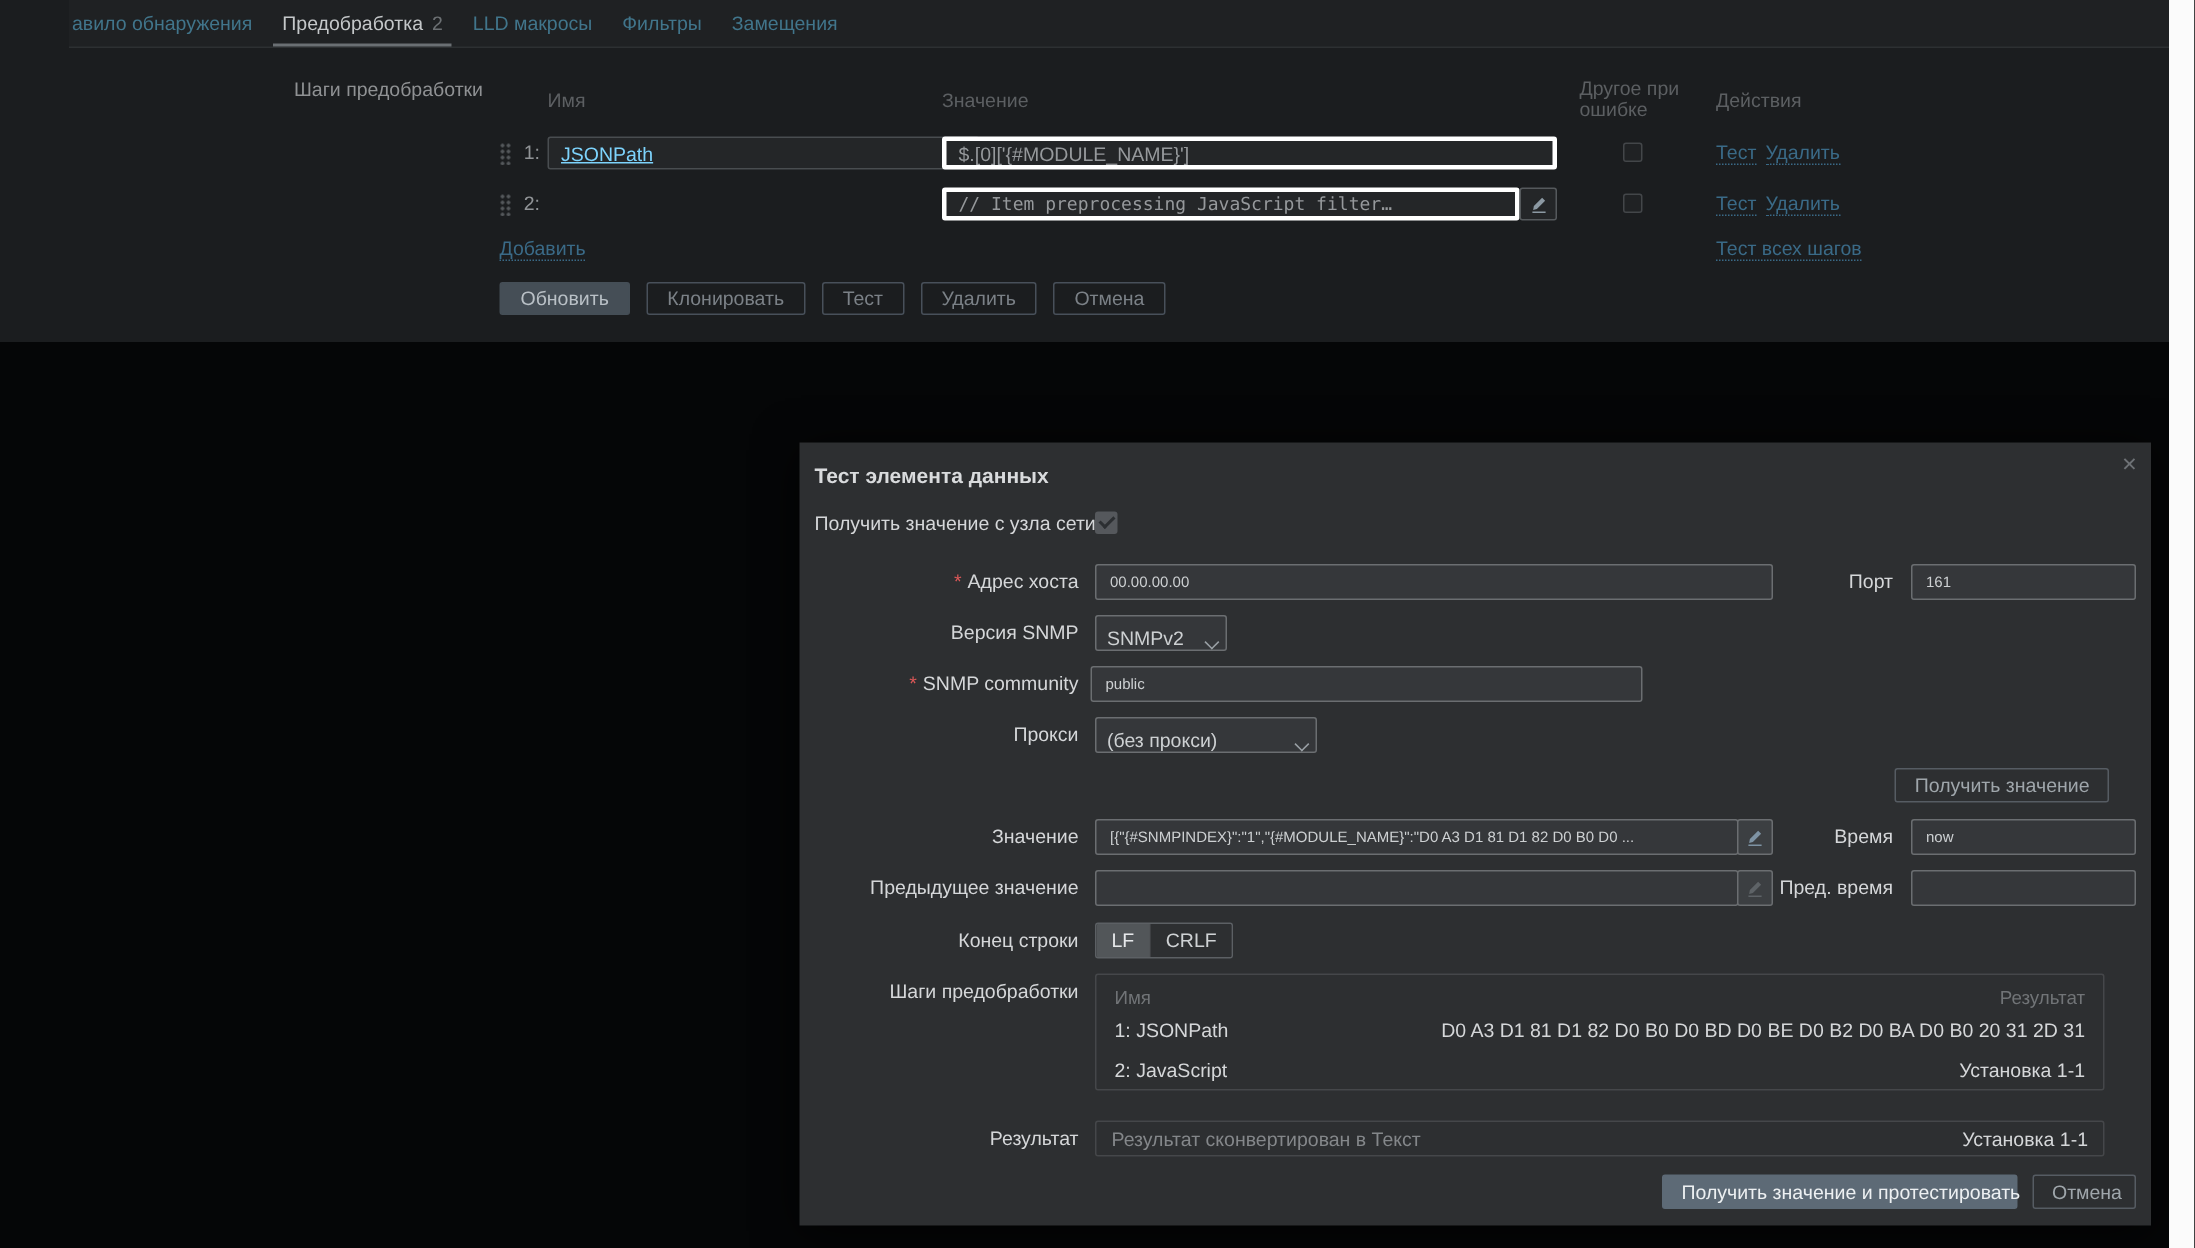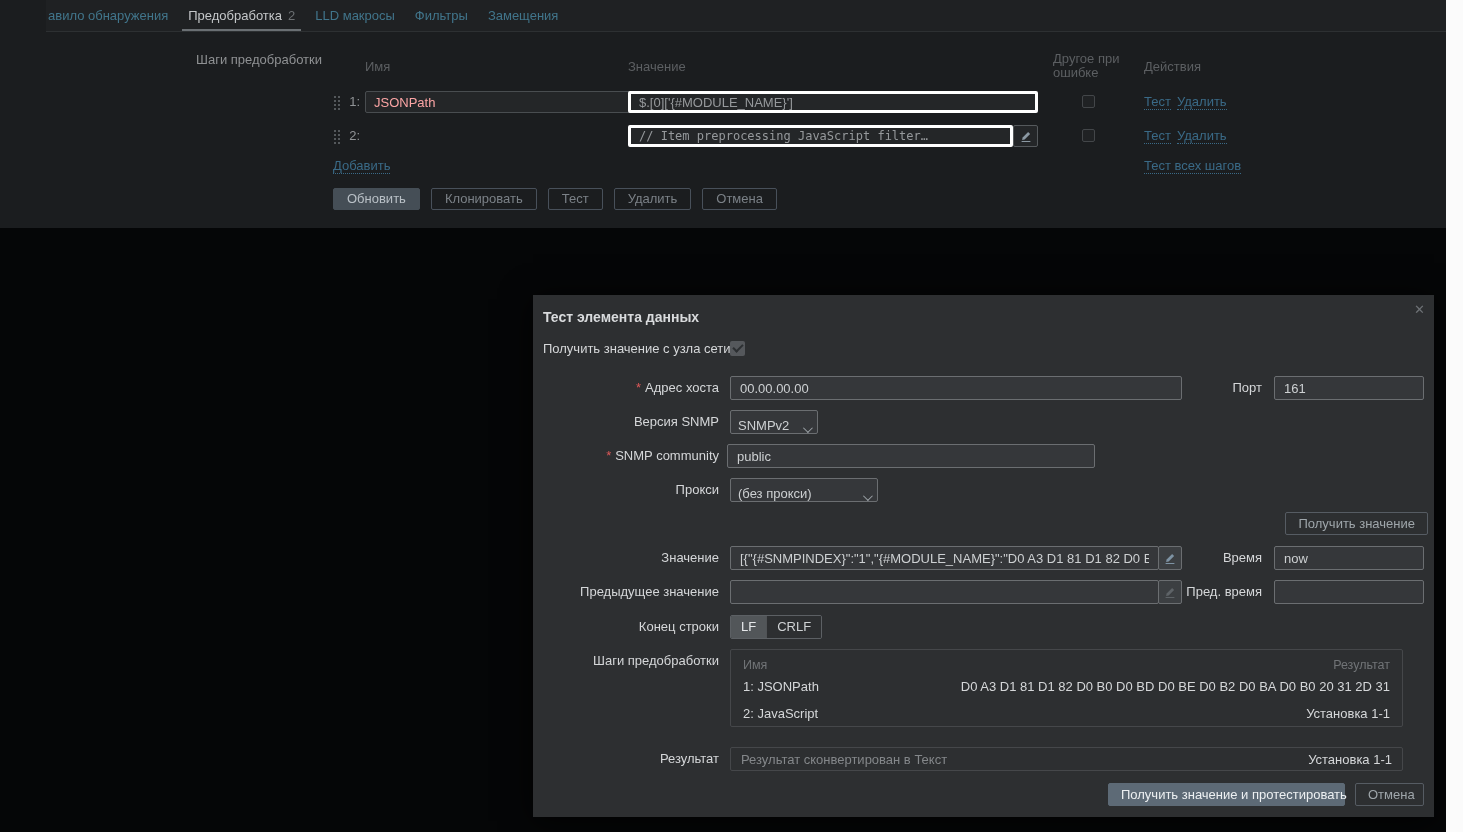--- a/index.html
+++ b/index.html
@@ -28,21 +28,21 @@
   .fhead.params { left:628px; top:27px; }
   .fhead.onfail { left:1053px; top:20px; width:72px; line-height:14px; }
   .fhead.actions { left:1144px; top:27px; }
 
   .step-row { position:absolute; left:0; height:22px; width:100%; }
   .drag { position:absolute; left:333px; top:4px; width:8px; height:15px;
           background-image: radial-gradient(#54585b 1px, transparent 1.4px);
           background-size:4px 4px; cursor:grab; }
   .num { position:absolute; left:342px; top:3px; width:18px; text-align:right; color:#909396; }
   .dselect { position:absolute; left:365px; top:0; width:288px; height:22px; background:#242628; border:1px solid #494d50;
-             border-radius:2px; color:#fca5a5; display:flex; align-items:center; padding:0 8px; cursor:pointer; }
+             border-radius:2px; color:#7dd3fc; display:flex; align-items:center; padding:0 8px; cursor:pointer;text-decoration:underline; }
   .dselect .val { flex:1; overflow:hidden; white-space:nowrap; }
   .chev { width:7px; height:7px; border-right:1.5px solid #82868a; border-bottom:1.5px solid #82868a;
           transform:rotate(45deg) translateY(-2px); flex:0 0 auto; }
   .tinput { position:absolute; top:0; height:22px; background:#242628; border:3px solid #ffffff; border-radius:2px;
             color:#96999c; padding:0 8px; font-family:"Liberation Sans",sans-serif; font-size:13px; outline:none; }
   .tinput.mono { font-family:"DejaVu Sans Mono", monospace; font-size:12px; }
   .pencil-btn { position:absolute; top:0; width:25px; height:22px; background:#242628; border:1px solid #55595c;
                 border-radius:2px; display:flex; align-items:center; justify-content:center; color:#8c99a3; cursor:pointer; }
   .dcheckbox { position:absolute; top:4px; width:13px; height:13px; background:#202224; border:1px solid #434649; border-radius:2px; cursor:pointer; }
   .dlink { position:absolute; top:3px; color:#3a6a87; text-decoration:none; border-bottom:1px dotted #3a6a87; cursor:pointer; white-space:nowrap; }
@@ -53,21 +53,21 @@
 
   
   .modal { position:absolute; left:533px; top:295px; width:901px; height:522px; background:#2d2f31;
            box-shadow:0 4px 30px rgba(0,0,0,0.75); }
   .m-title { position:absolute; left:10px; top:14px; font-size:14px; font-weight:bold; color:#d9dbdd; }
   .m-close { position:absolute; right:9px; top:7px; color:#6e7276; font-size:13px; cursor:pointer; }
   .mlabel { position:absolute; left:0; width:186px; text-align:right; color:#d5d7d9; line-height:24px; white-space:nowrap; }
   .plabel { position:absolute; left:560px; width:169px; text-align:right; color:#d5d7d9; line-height:24px; white-space:nowrap; }
   .req { color:#dd5858; margin-right:4px; }
   .minput { position:absolute; height:24px; background:#35373a; border:1px solid #6b6e71; border-radius:2px; color:#cdd0d2;
-            padding:0 9px; font-family:"Liberation Sans",sans-serif; font-size:13px; outline:none; }
+            padding:0 9px; font-family:"Liberation Sans",sans-serif; font-size:10px; outline:none; }
   .mselect { position:absolute; height:24px; background:#35373a; border:1px solid #6b6e71; border-radius:2px; color:#cdd0d2;
              display:flex; align-items:flex-end; padding:0 7px; cursor:pointer; }
   .mselect .val { flex:1; white-space:nowrap; }
   .mselect .chev { border-color:#9aa0a5; }
   .m-pencil { position:absolute; width:24px; height:24px; background:#3c3f42; border:1px solid #6b6e71; border-radius:2px;
               display:flex; align-items:center; justify-content:center; color:#7e93a4; cursor:pointer; }
   .m-pencil.disabled { color:#5e6367; }
   .m-checkbox { position:absolute; left:197px; width:15px; height:15px; background:#55585c; border-radius:2px; cursor:pointer; }
   .m-checkbox::after { content:""; position:absolute; left:3px; top:3px; width:8px; height:4px;
                        border-left:2px solid #2c2f32; border-bottom:2px solid #2c2f32; transform:rotate(-45deg); }
@@ -180,21 +180,21 @@
 
   <div class="mlabel" style="top:149px;"><span class="req">*</span><span>SNMP community</span></div>
   <input class="minput" style="left: 194px; top: 149px; width: 368px;" value="public">
 
   <div class="mlabel" style="top:183px;">Прокси</div>
   <div class="mselect" style="left:197px; top:183px; width:148px;">
     <span class="val">(без прокси)</span>
     <span class="chev"></span>
   </div>
 
-  <button class="mbtn outline" style="right:6px; top:217px;text-align:right;">Получить значение</button>
+  <button class="mbtn outline" style="right:28px; top:217px;text-align:right;">Получить значение</button>
 
   <div class="mlabel" style="top:251px;">Значение</div>
   <input class="minput" style="left: 197px; top: 251px; width: 429px;" value="[{&quot;{#SNMPINDEX}&quot;:&quot;1&quot;,&quot;{#MODULE_NAME}&quot;:&quot;D0 A3 D1 81 D1 82 D0 B0 D0 ...">
   <div class="m-pencil" style="left:625px; top:251px;">
     <svg width="12" height="12" viewBox="0 0 12 12">
         <path d="M2.6 7.4 L8.1 1.9 L10.1 3.9 L4.6 9.4 L2.1 10 Z" fill="currentColor"></path>
         <rect x="1.6" y="11" width="8.8" height="1" fill="currentColor"></rect>
       </svg>
   </div>
   <div class="plabel" style="top:251px;">Время</div>

